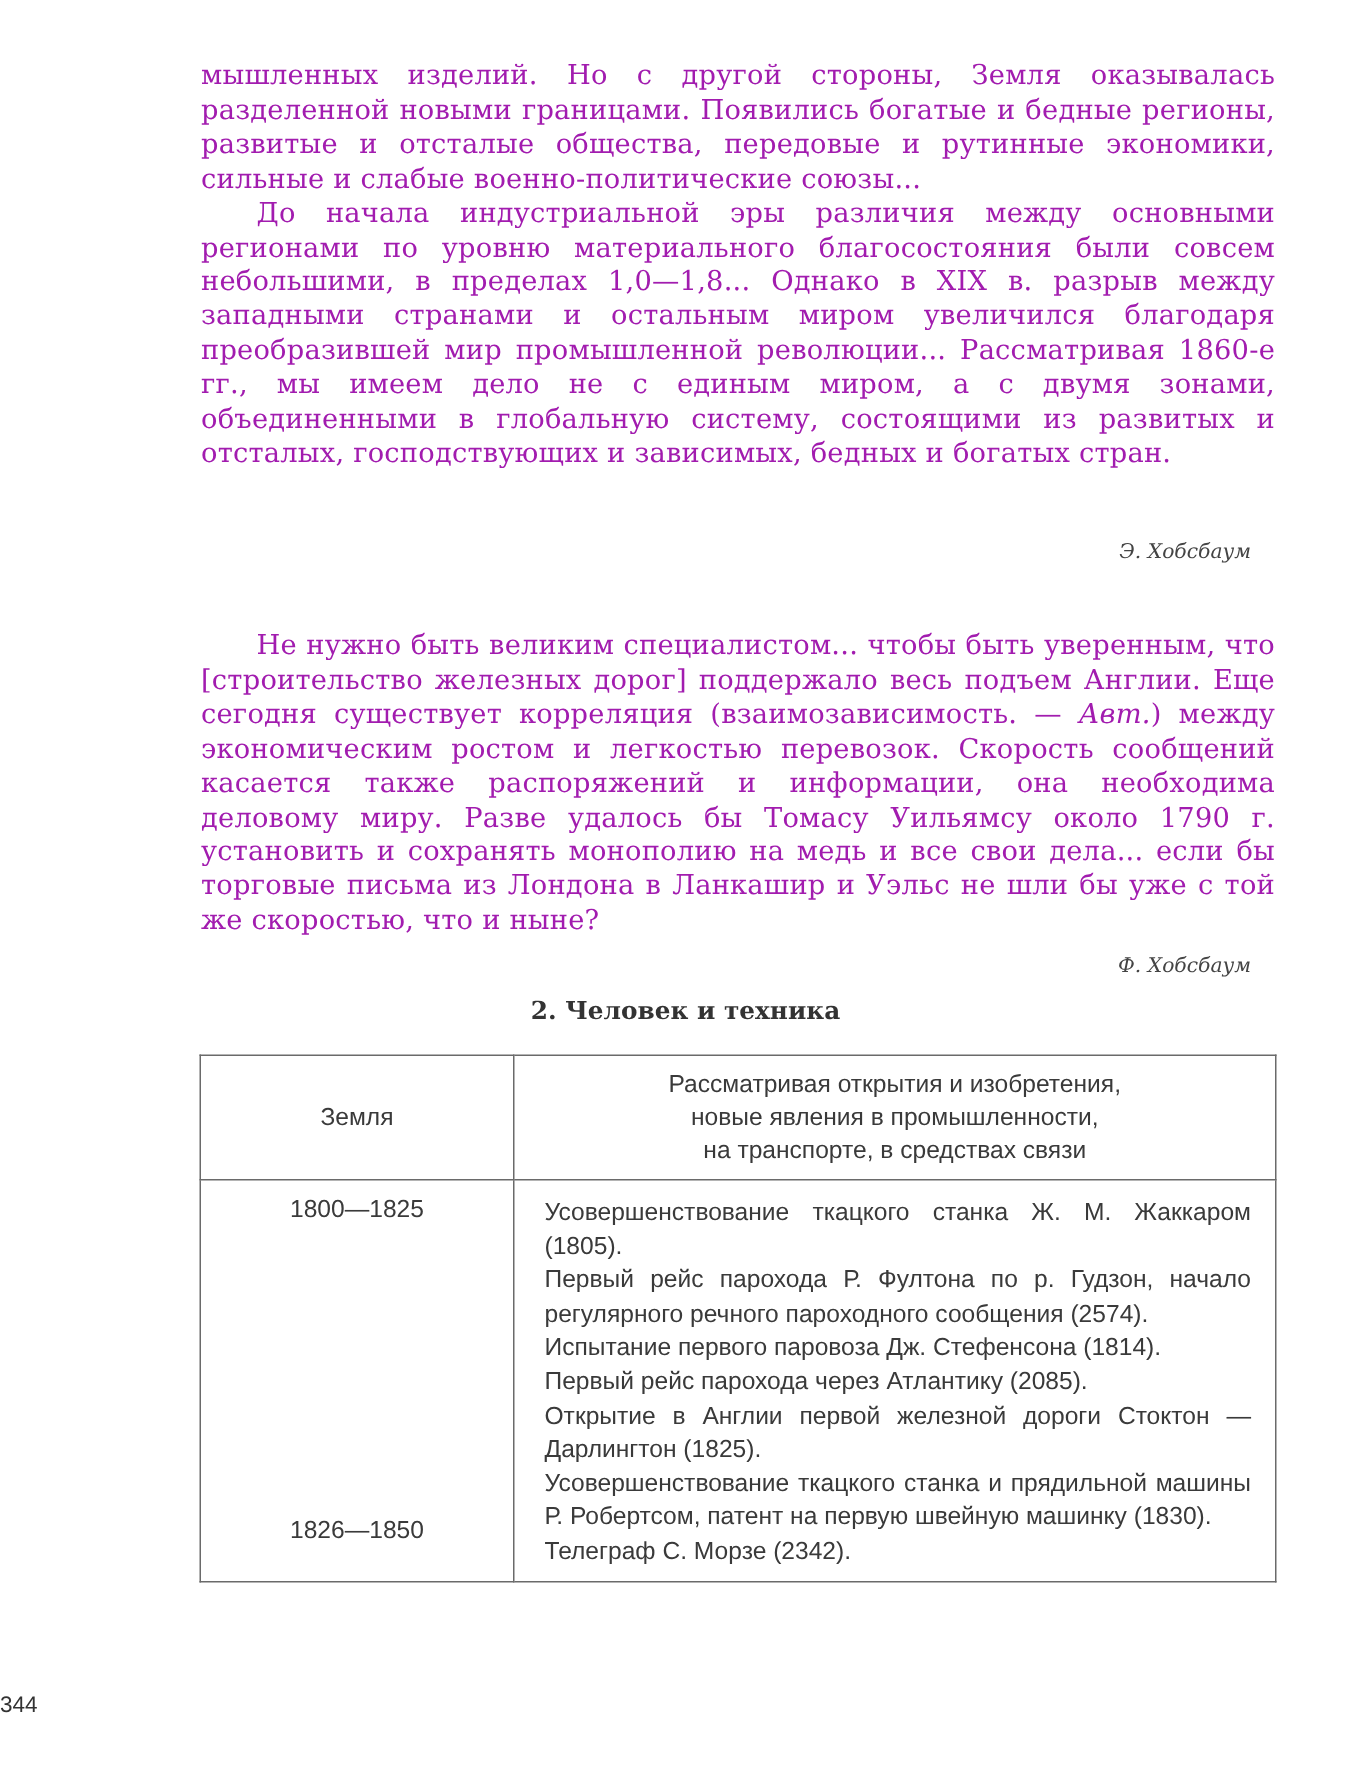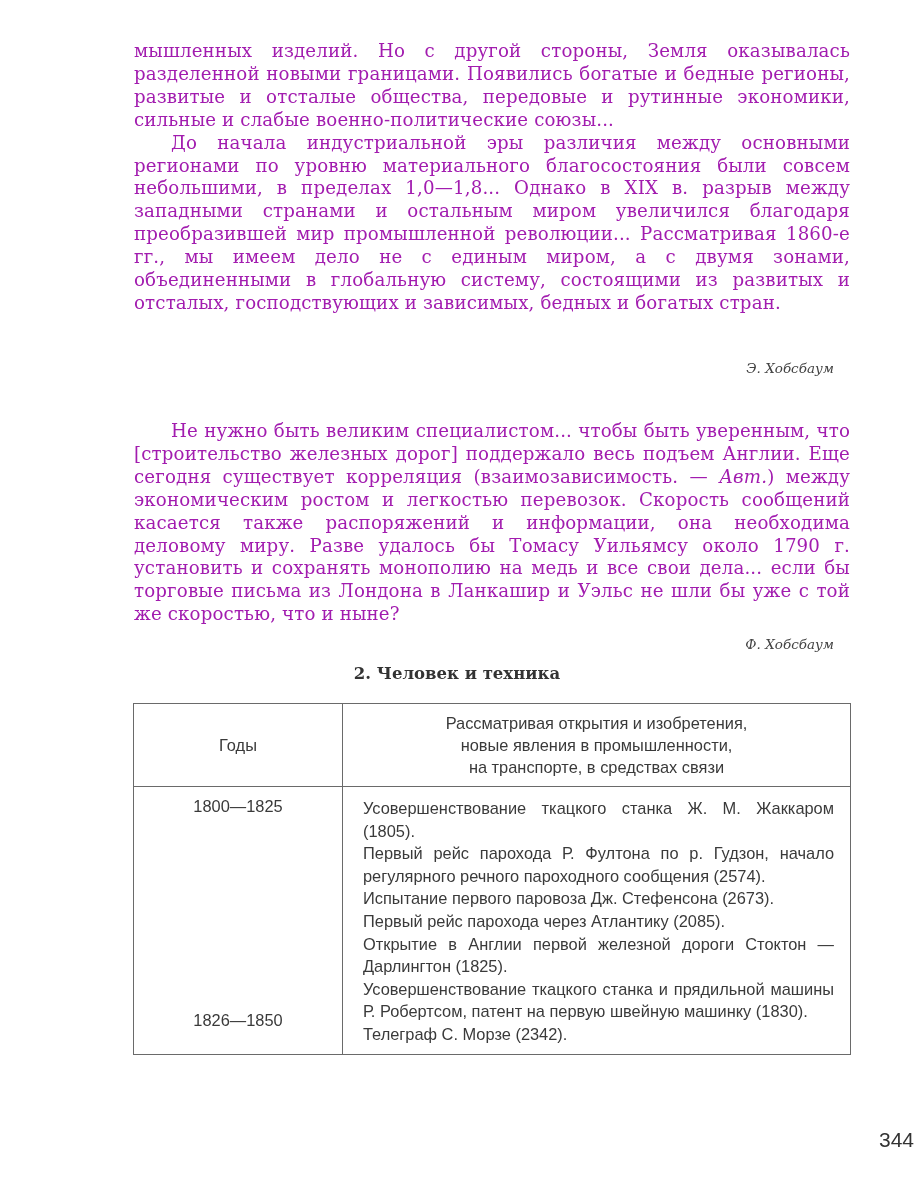--- a/index.html
+++ b/index.html
@@ -27,22 +27,22 @@
   }
   table.tech th, table.tech td { border: 1.5px solid #6a6a6a; }
   table.tech th { font-weight: normal; height: 82px; line-height: 22px; padding: 0; }
   table.tech th.years-h { width: 208px; }
   table.tech td { vertical-align: top; }
   td.years-col { width: 208px; text-align: center; padding: 0; position: relative; }
   td.events-col { padding: 10px 16px 8px 20px; text-align: justify; line-height: 22.6px; }
   .event { display: block; }
   .year-label { position: absolute; left: 0; width: 208px; text-align: center; }
   .page-number {
-    position: absolute; left: 0; width: 914px; top: 1128px; text-align: right;
-    font-family: "Liberation Sans", sans-serif; font-size: 21px; color: #333;
+    position: absolute; left: 0; width: 914px; top: 1128px; text-align: left;
+    font-family: "Liberation Sans", sans-serif; font-size: 15px; color: #333;
   }
 </style>
 </head>
 <body>
 
 <div class="page">
 
   <div class="body-text" style="top:40px;">
     <p>мышленных изделий. Но с другой стороны, Земля оказывалась разделенной новыми границами. Появились богатые и бедные регионы, развитые и отсталые общества, передовые и рутинные экономики, сильные и слабые военно-политические союзы...</p>
     <p class="indent">До начала индустриальной эры различия между основными регионами по уровню материального благосостояния были совсем небольшими, в пределах 1,0—1,8... Однако в XIX в. разрыв между западными странами и остальным миром увеличился благодаря преобразившей мир промышленной революции... Рассматривая 1860-е гг., мы имеем дело не с единым миром, а с двумя зонами, объединенными в глобальную систему, состоящими из развитых и отсталых, господствующих и зависимых, бедных и богатых стран.</p>
@@ -52,38 +52,38 @@
   <div class="body-text" style="top:420px;">
     <p class="indent"><span>Не нужно быть великим специалистом... чтобы быть уверенным, что [строительство железных дорог] поддержало весь подъем Англии. Еще сегодня существует корреляция (взаимозависимость. — </span><i>Авт.</i><span>) между экономическим ростом и легкостью перевозок. Скорость сообщений касается также распоряжений и информации, она необходима деловому миру. Разве удалось бы Томасу Уильямсу около 1790 г. установить и сохранять монополию на медь и все свои дела... если бы торговые письма из Лондона в Ланкашир и Уэльс не шли бы уже с той же скоростью, что и ныне?</span></p>
   </div>
   <div class="author" style="top:636px;">Ф. Хобсбаум</div>
 
   <div class="section-title">2. Человек и техника</div>
 
   <table class="tech">
     <thead>
       <tr>
-        <th class="years-h">Годы</th>
+        <th class="years-h">Земля</th>
         <th>
           <div>Рассматривая открытия и изобретения,</div>
           <div>новые явления в промышленности,</div>
           <div>на транспорте, в средствах связи</div>
         </th>
       </tr>
     </thead>
     <tbody>
       <tr>
         <td class="years-col">
           <span class="year-label" style="top:10px;">1800—1825</span>
           <span class="year-label" style="top:224px;">1826—1850</span>
         </td>
         <td class="events-col">
           <span class="event">Усовершенствование ткацкого станка Ж. М. Жаккаром (1805).</span>
           <span class="event">Первый рейс парохода Р. Фултона по р. Гудзон, начало регулярного речного пароходного сообщения (2574).</span>
-          <span class="event">Испытание первого паровоза Дж. Стефенсона (2673).</span>
+          <span class="event">Испытание первого паровоза Дж. Стефенсона (1814).</span>
           <span class="event">Первый рейс парохода через Атлантику (2085).</span>
           <span class="event">Открытие в Англии первой железной дороги Стоктон — Дарлингтон (1825).</span>
           <span class="event">Усовершенствование ткацкого станка и прядильной машины Р. Робертсом, патент на первую швейную машинку (1830).</span>
           <span class="event">Телеграф С. Морзе (2342).</span>
         </td>
       </tr>
     </tbody>
   </table>
 
   <div class="page-number">344</div>

